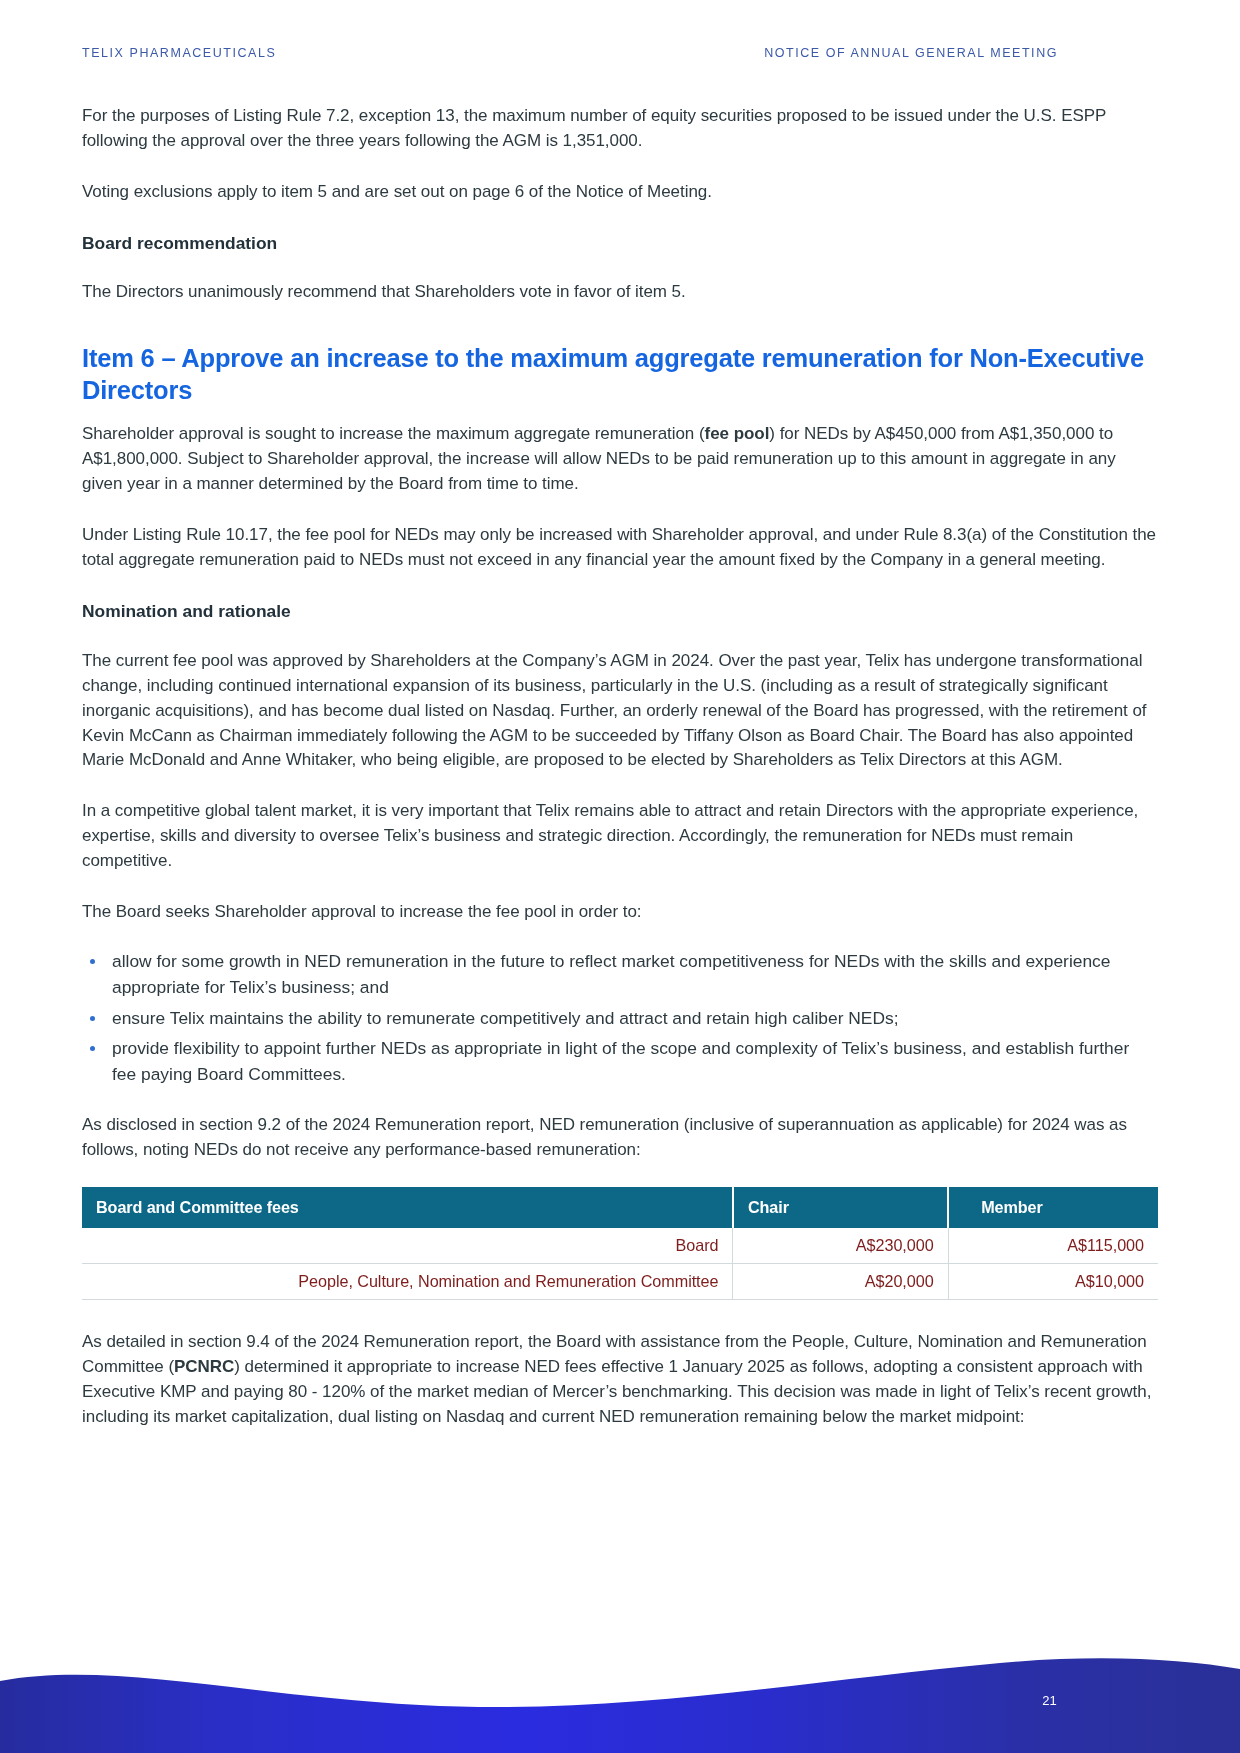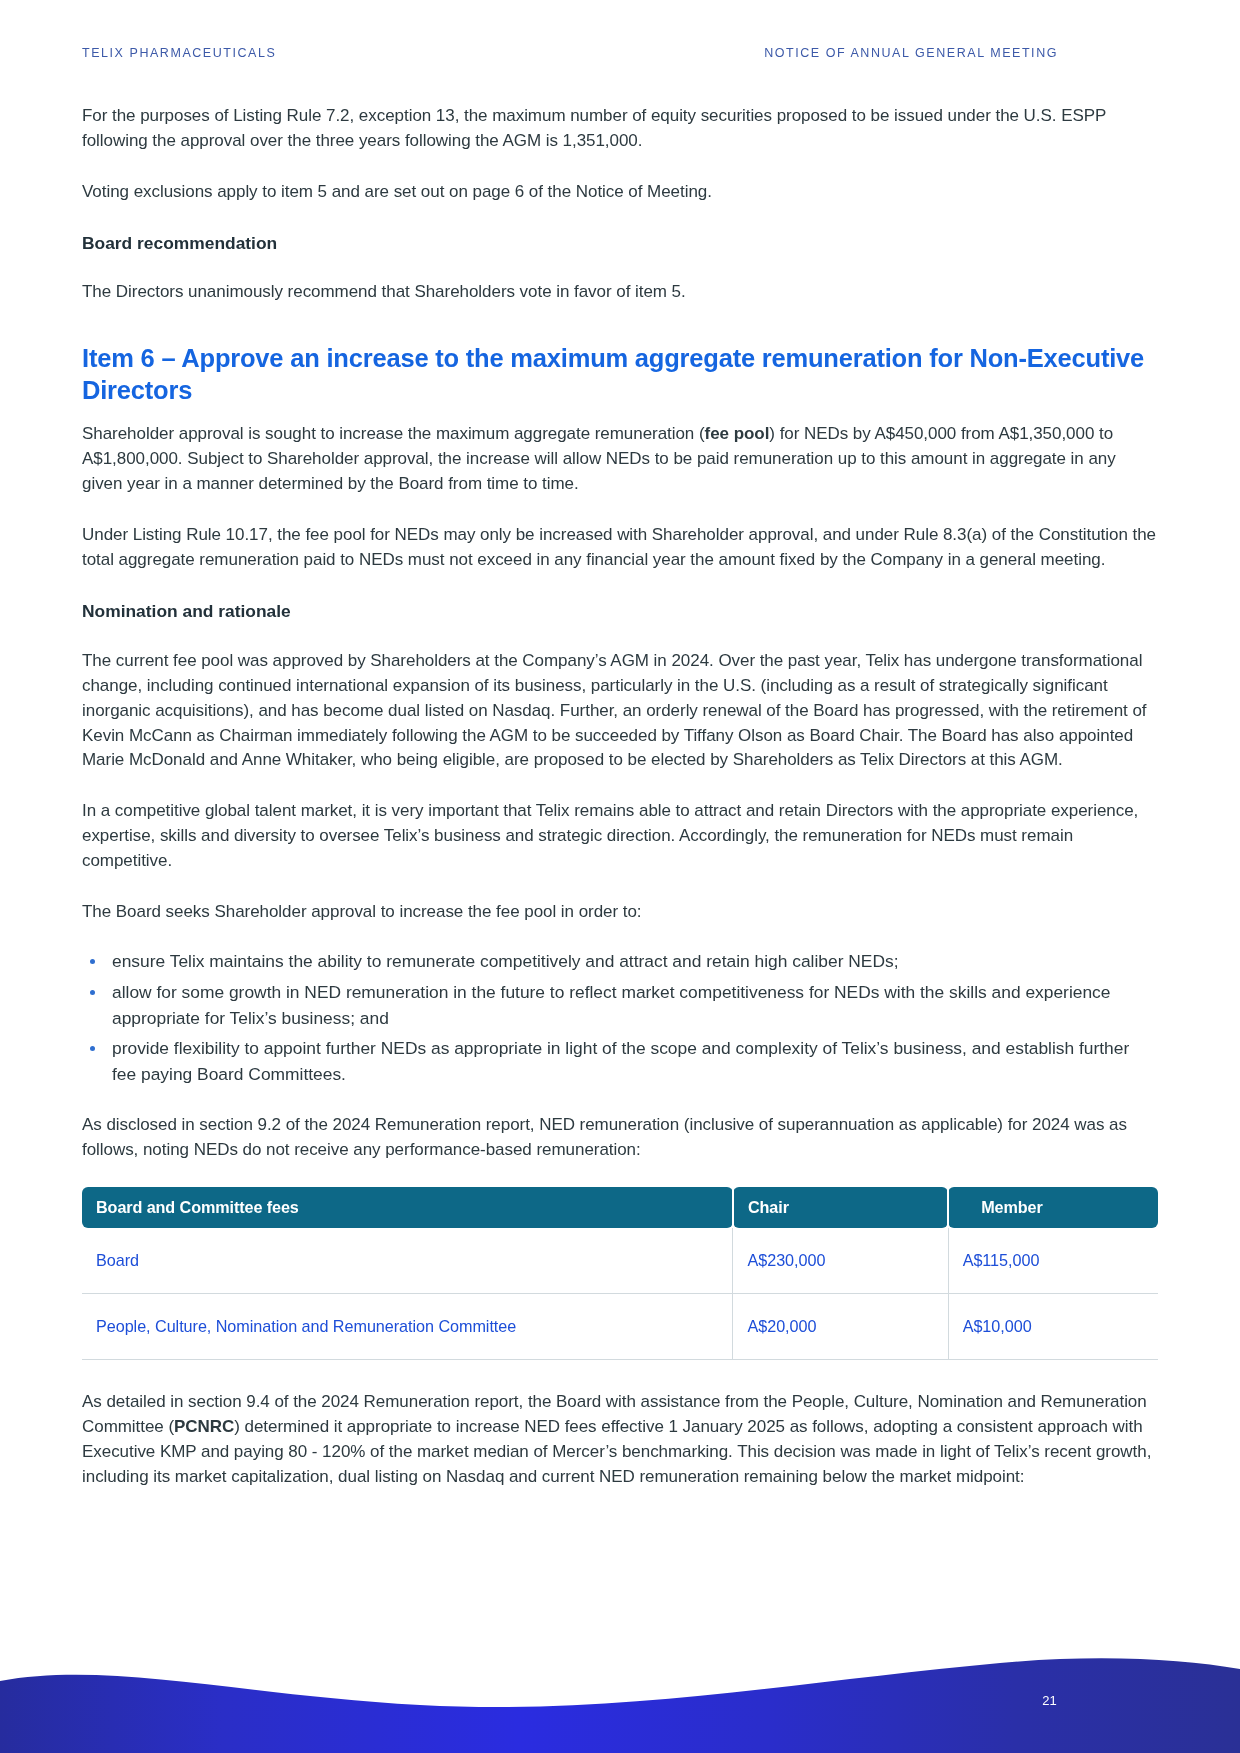--- a/index.html
+++ b/index.html
@@ -110,33 +110,33 @@
   }
   table.fee-table thead th {
     background: #0d6887;
     color: #ffffff;
     font-weight: 700;
     text-align: left;
     padding: 11px 14px;
     font-size: 16.2px;
     border-right: 2px solid #ffffff;
     letter-spacing: -0.1px;
-    border-radius: 6px;
   }
   table.fee-table thead th:last-child {
     border-right: none;
     padding-left: 32px;
   }
   table.fee-table tbody td {
-    padding: 23px 14px;
+    padding: 8px 14px;
     border-bottom: 1px solid #d2dade;
     border-right: 1px solid #d2dade;
-    color: #1d4ed8;
+    color: #7f1d1d;
     vertical-align: middle;
     letter-spacing: -0.05px;
+    text-align: right;
   }
   table.fee-table tbody td:last-child {
     border-right: none;
   }
   table.fee-table col.col-desc   { width: 60.5%; }
   table.fee-table col.col-chair  { width: 20%; }
   table.fee-table col.col-member { width: 19.5%; }
 
   
   .footer-wave {
@@ -186,22 +186,22 @@
 
     <h3 class="subheading">Nomination and rationale</h3>
 
     <p class="body">The current fee pool was approved by Shareholders at the Company’s AGM in 2024. Over the past year, Telix has undergone transformational change, including continued international expansion of its business, particularly in the U.S. (including as a result of strategically significant inorganic acquisitions), and has become dual listed on Nasdaq. Further, an orderly renewal of the Board has progressed, with the retirement of Kevin McCann as Chairman immediately following the AGM to be succeeded by Tiffany Olson as Board Chair. The Board has also appointed Marie McDonald and Anne Whitaker, who being eligible, are proposed to be elected by Shareholders as Telix Directors at this AGM.</p>
 
     <p class="body">In a competitive global talent market, it is very important that Telix remains able to attract and retain Directors with the appropriate experience, expertise, skills and diversity to oversee Telix’s business and strategic direction. Accordingly, the remuneration for NEDs must remain competitive.</p>
 
     <p class="body tight">The Board seeks Shareholder approval to increase the fee pool in order to:</p>
 
     <ul class="bullets">
+      <li>allow for some growth in NED remuneration in the future to reflect market competitiveness for NEDs with the skills and experience appropriate for Telix’s business; and</li>
       <li>ensure Telix maintains the ability to remunerate competitively and attract and retain high caliber NEDs;</li>
-      <li>allow for some growth in NED remuneration in the future to reflect market competitiveness for NEDs with the skills and experience appropriate for Telix’s business; and</li>
       <li>provide flexibility to appoint further NEDs as appropriate in light of the scope and complexity of Telix’s business, and establish further fee paying Board Committees.</li>
     </ul>
 
     <p class="body tight">As disclosed in section 9.2 of the 2024 Remuneration report, NED remuneration (inclusive of superannuation as applicable) for 2024 was as follows, noting NEDs do not receive any performance-based remuneration:</p>
 
     <table class="fee-table">
       <colgroup>
         <col class="col-desc">
         <col class="col-chair">
         <col class="col-member">

